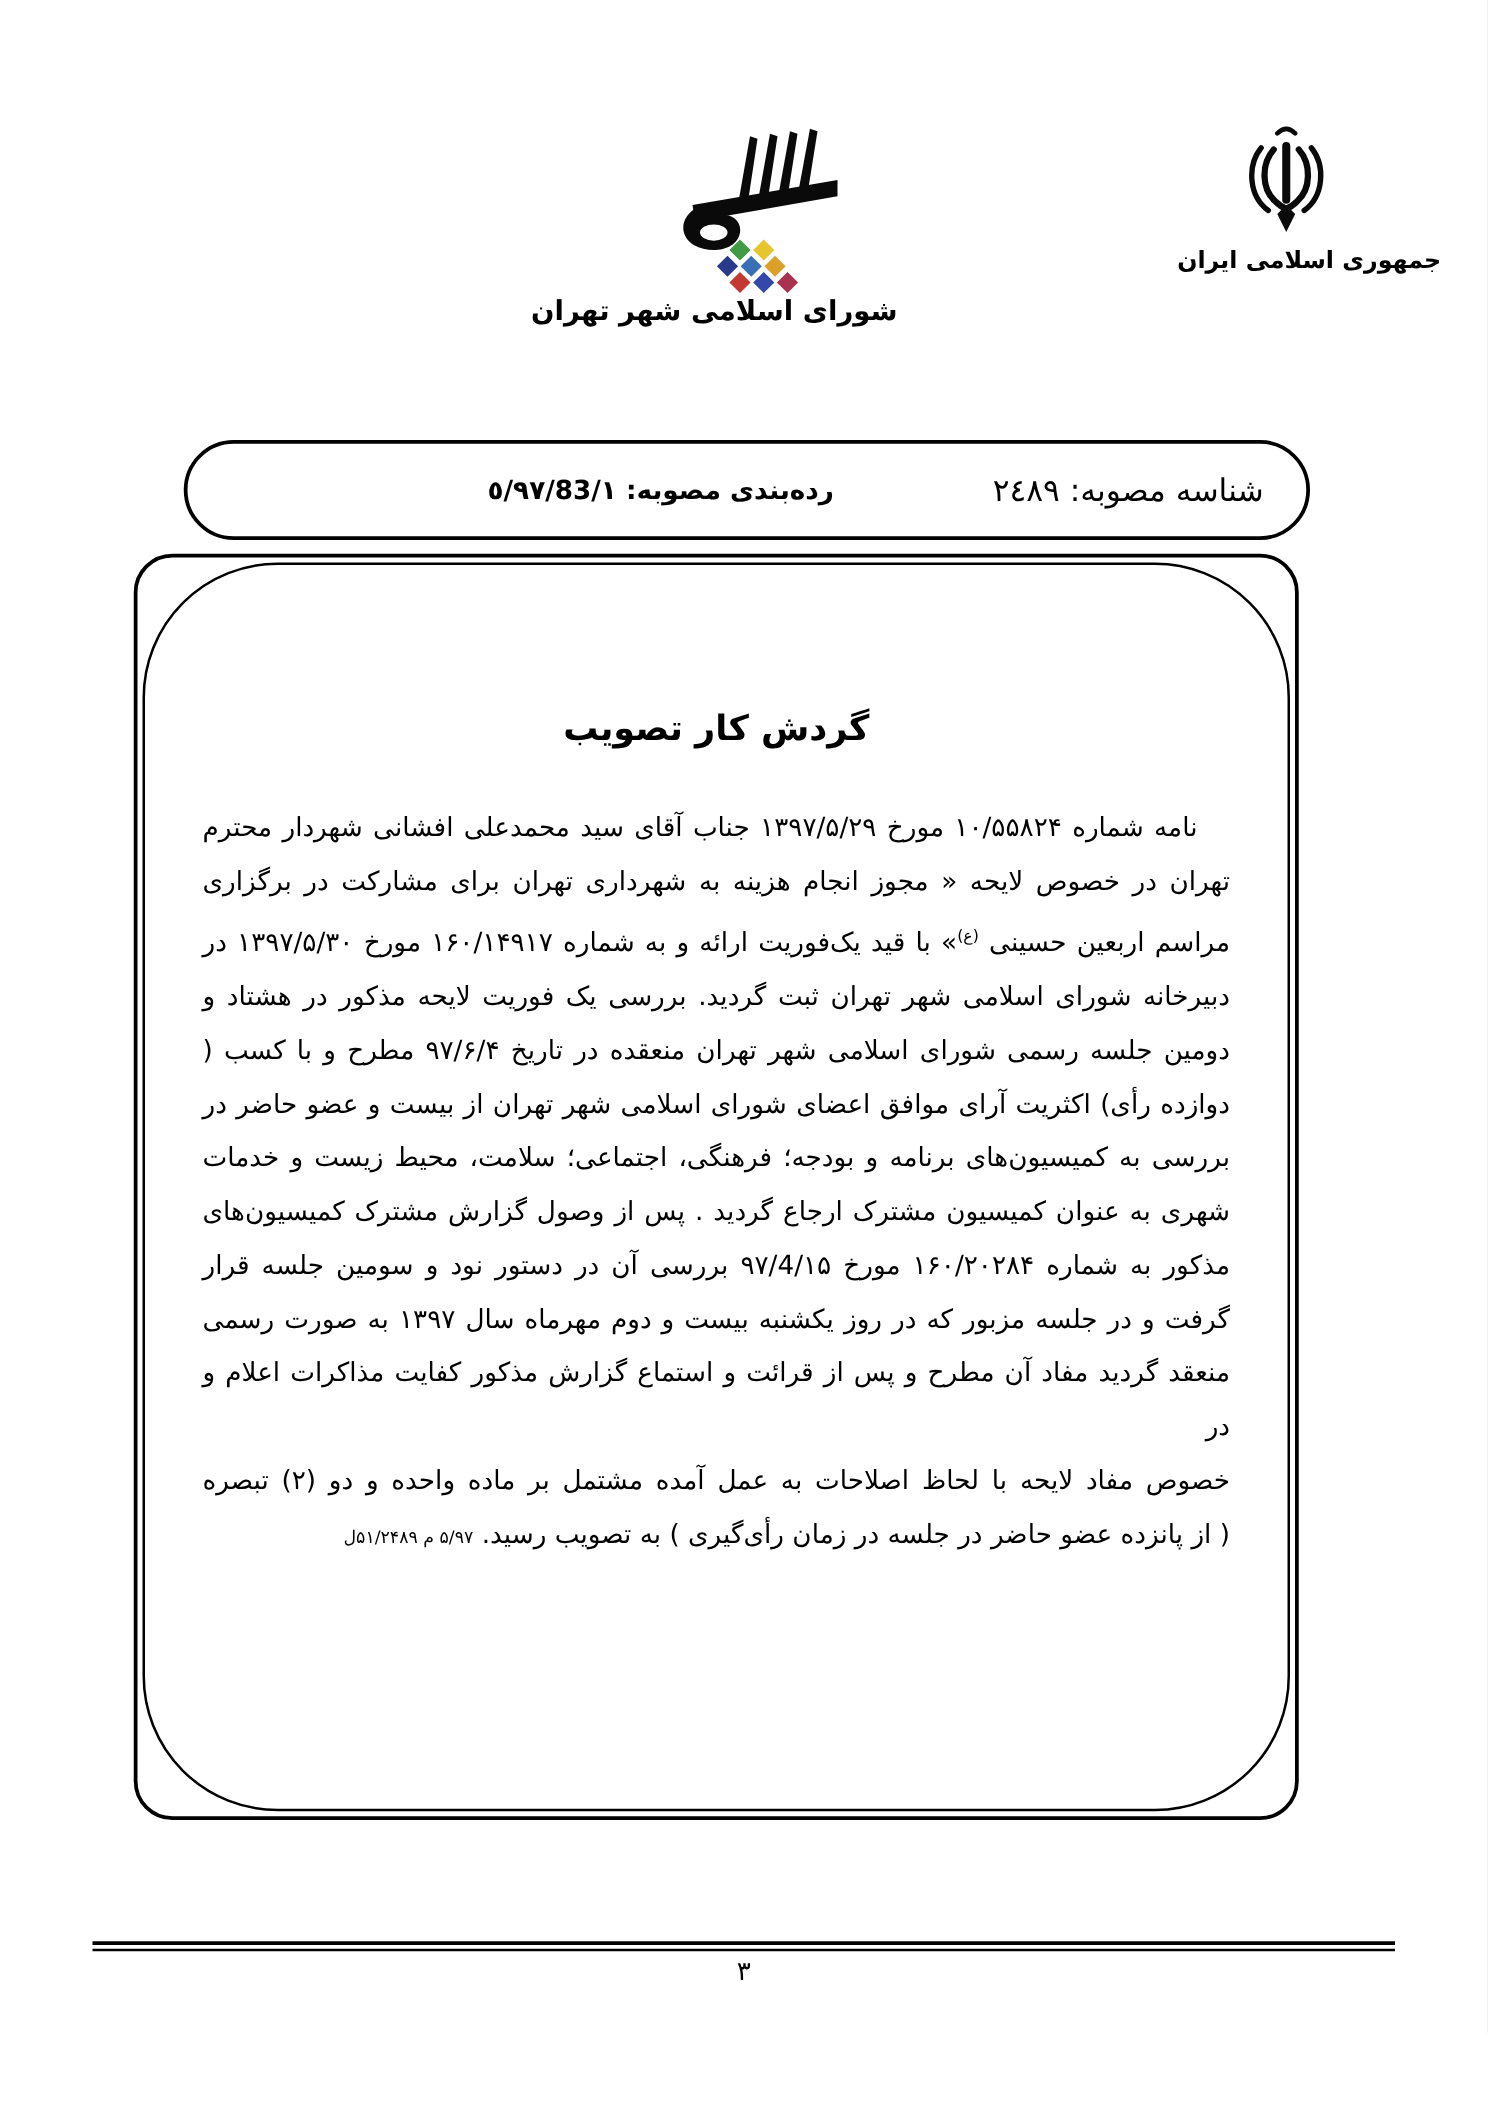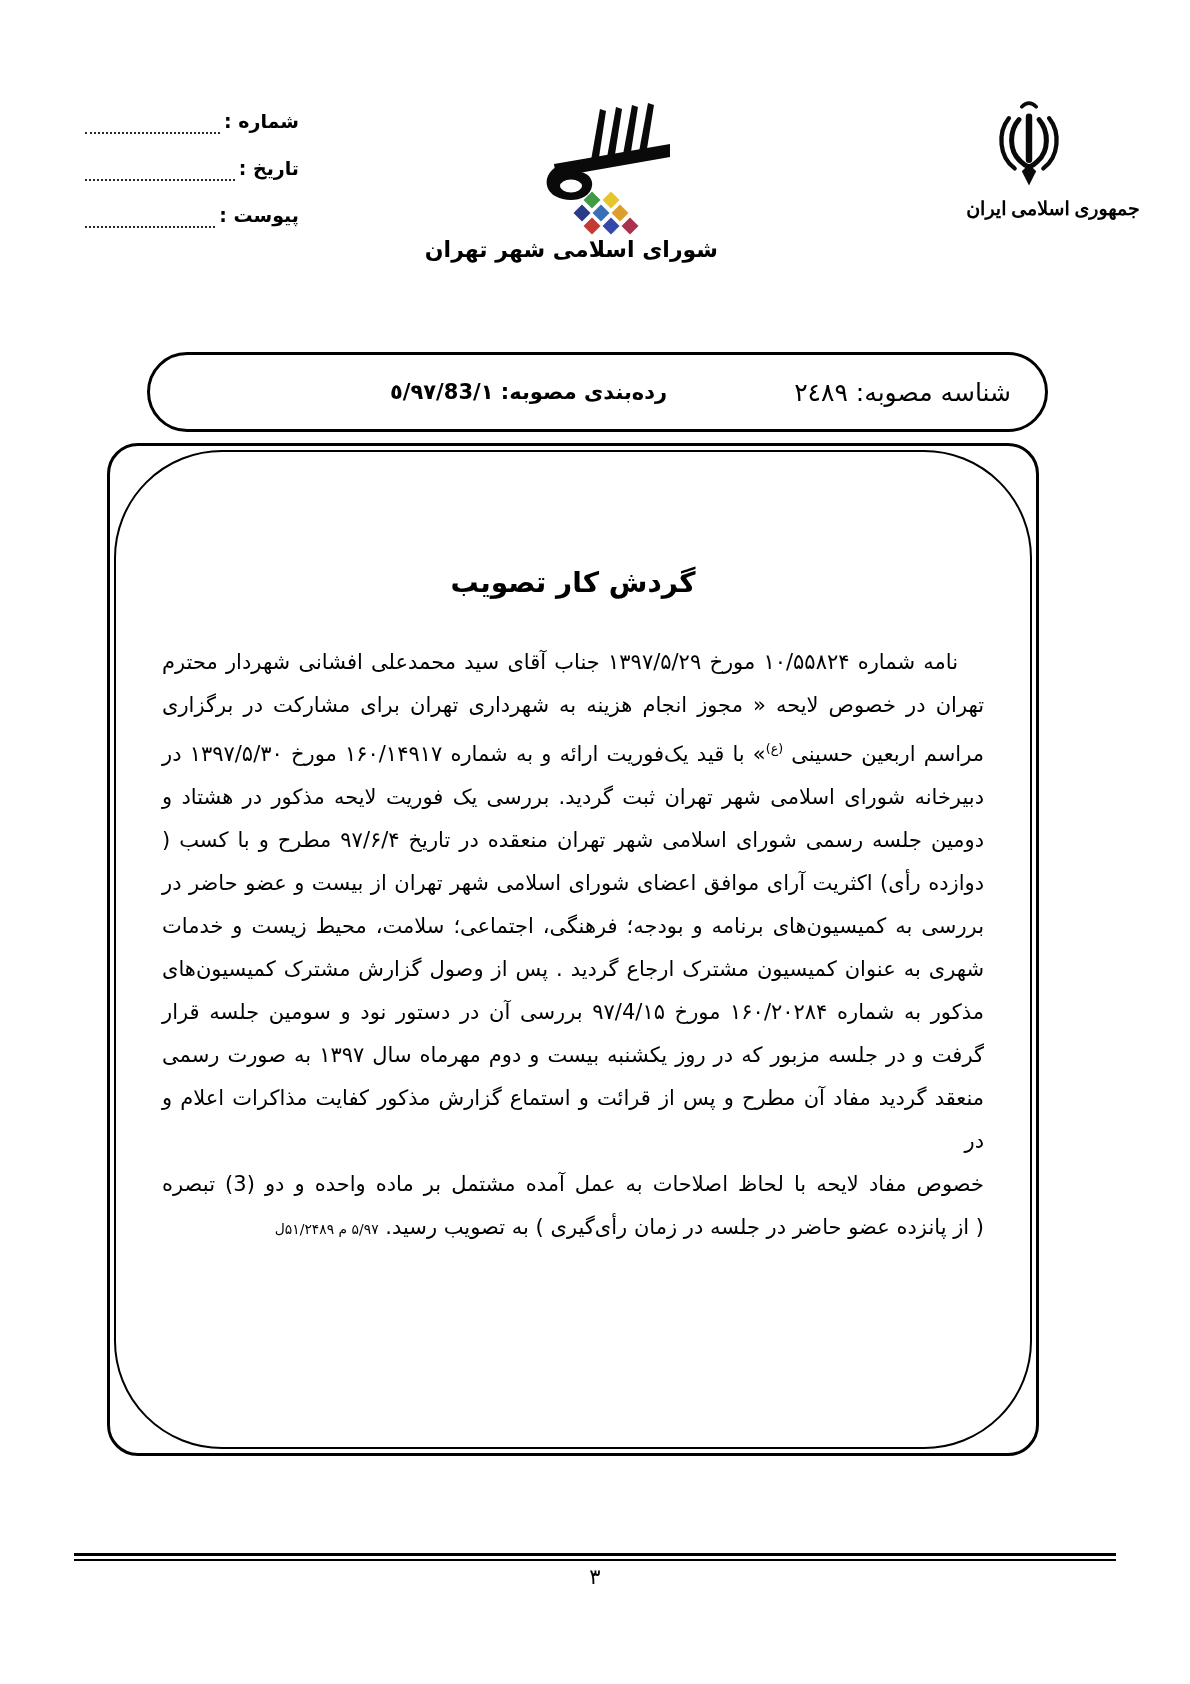--- a/index.html
+++ b/index.html
@@ -14,21 +14,21 @@
   .form-dots{flex:1; border-bottom:2px dotted #2a2a2a; height:16px;}
   
   .mark-svg{position:absolute; left:546px; top:100px;}
   .tiles{position:absolute; left:576px; top:194px; width:64px; height:44px;}
   .tile{position:absolute; width:12px; height:12px; transform:rotate(45deg);}
   .logo-caption{position:absolute; left:450px; top:237px; width:268px; text-align:right;
     font-size:22px; font-weight:bold; direction:rtl; white-space:nowrap;}
   
   .emblem-svg{position:absolute; left:986px; top:98px;}
   .emblem-caption{position:absolute; left:953px; top:197px; width:200px; text-align:center;
-    font-size:19px; font-weight:bold; direction:rtl; white-space:nowrap;font-family:Liberation Serif, serif;}
+    font-size:19px; font-weight:bold; direction:rtl; white-space:nowrap;}
   
   .ref-bar{position:absolute; left:147px; top:352px; width:901px; height:80px;
     border:3px solid #000; border-radius:43px; box-sizing:border-box; direction:rtl;}
   .ref-id{position:absolute; right:34px; top:50%; transform:translateY(-50%);
     font-size:25px; font-weight:normal; white-space:nowrap;}
   .ref-class{position:absolute; left:240px; top:50%; transform:translateY(-50%);
     font-size:21px; font-weight:bold; white-space:nowrap;}
   
   .main-box{position:absolute; left:107px; top:443px; width:932px; height:1013px;
     border:3px solid #000; border-radius:31px; box-sizing:border-box;}
@@ -43,34 +43,20 @@
   
   .footer-rule{position:absolute; left:74px; top:1553px; width:1042px; height:8px;
     border-top:3px solid #000; border-bottom:2px solid #000; box-sizing:border-box;}
   .page-number{position:absolute; left:0; top:1565px; width:100%; text-align:center; font-size:21px;}
 </style>
 </head>
 <body>
 
 <div class="page">
 
-  <div class="form-block">
-      <div class="form-row">
-        <span class="form-label">شماره :</span>
-        <span class="form-dots"></span>
-      </div>
-      <div class="form-row">
-        <span class="form-label">تاریخ :</span>
-        <span class="form-dots"></span>
-      </div>
-      <div class="form-row">
-        <span class="form-label">پیوست :</span>
-        <span class="form-dots"></span>
-      </div>
-    </div>
 
   <svg class="mark-svg" width="130" height="102" viewBox="0 0 130 102">
     <g fill="#0a0a0a">
       <polygon points="8,64 124,44 124,57 10,77"></polygon>
       <polygon points="44,66 54,9 60,11 52,64"></polygon>
       <polygon points="60,63 70,7 76,9 68,61"></polygon>
       <polygon points="76,60 86,5 92,7 84,58"></polygon>
       <polygon points="92,57 102,3 108,5 100,55"></polygon>
       <path d="M12,66 C-1,72 -4,88 9,96 C23,104 44,100 46,86 C48,74 33,68 23,74 C29,66 21,61 12,66 Z"></path>
     </g>
@@ -117,21 +103,21 @@
           <div class="body-line"><span>تهران در خصوص لایحه « مجوز انجام هزینه به شهرداری تهران برای مشارکت در برگزاری</span></div>
           <div class="body-line"><span>مراسم اربعین حسینی </span><span class="seg-sup">(ع)</span><span>» با قید یک‌فوریت ارائه و به شماره ۱۶۰/۱۴۹۱۷ مورخ ۱۳۹۷/۵/۳۰ در</span></div>
           <div class="body-line"><span>دبیرخانه شورای اسلامی شهر تهران ثبت گردید. بررسی یک فوریت لایحه مذکور در هشتاد و</span></div>
           <div class="body-line"><span>دومین جلسه رسمی شورای اسلامی شهر تهران منعقده در تاریخ ۹۷/۶/۴ مطرح و با کسب (</span></div>
           <div class="body-line"><span>دوازده رأی) اکثریت آرای موافق اعضای شورای اسلامی شهر تهران از بیست و عضو حاضر در</span></div>
           <div class="body-line"><span>بررسی به کمیسیون‌های برنامه و بودجه؛ فرهنگی، اجتماعی؛ سلامت، محیط زیست و خدمات</span></div>
           <div class="body-line"><span>شهری به عنوان کمیسیون مشترک ارجاع گردید . پس از وصول گزارش مشترک کمیسیون‌های</span></div>
           <div class="body-line"><span>مذکور به شماره ۱۶۰/۲۰۲۸۴ مورخ ۹۷/4/۱۵ بررسی آن در دستور نود و سومین جلسه قرار</span></div>
           <div class="body-line"><span>گرفت و در جلسه مزبور که در روز یکشنبه بیست و دوم مهرماه سال ۱۳۹۷ به صورت رسمی</span></div>
           <div class="body-line"><span>منعقد گردید مفاد آن مطرح و پس از قرائت و استماع گزارش مذکور کفایت مذاکرات اعلام و در</span></div>
-          <div class="body-line"><span>خصوص مفاد لایحه با لحاظ اصلاحات به عمل آمده مشتمل بر ماده واحده و دو (3) تبصره</span></div>
+          <div class="body-line"><span>خصوص مفاد لایحه با لحاظ اصلاحات به عمل آمده مشتمل بر ماده واحده و دو (۲) تبصره</span></div>
           <div class="body-line no-justify"><span>( از پانزده عضو حاضر در جلسه در زمان رأی‌گیری ) به تصویب رسید. </span><span class="seg-small">۵/۹۷ م ۵۱/۲۴۸۹ل</span></div>
         </div>
     </div>
   </div>
 
   <div class="footer-rule"></div>
   <div class="page-number">۳</div>
 
 </div>
 

